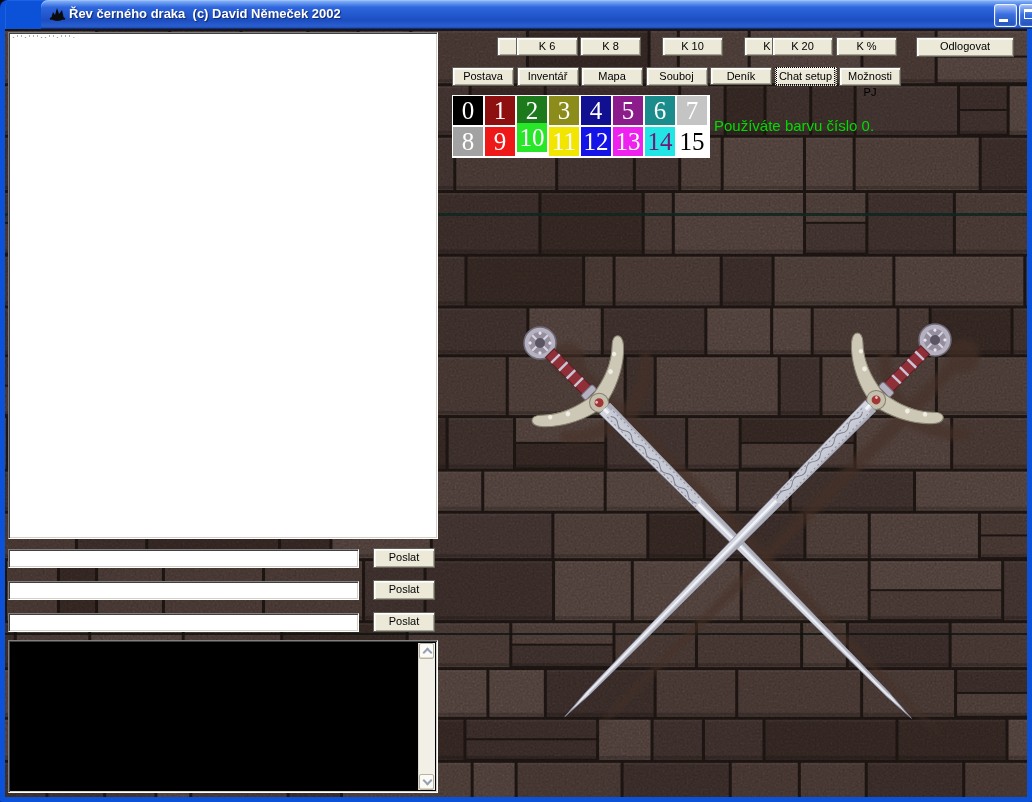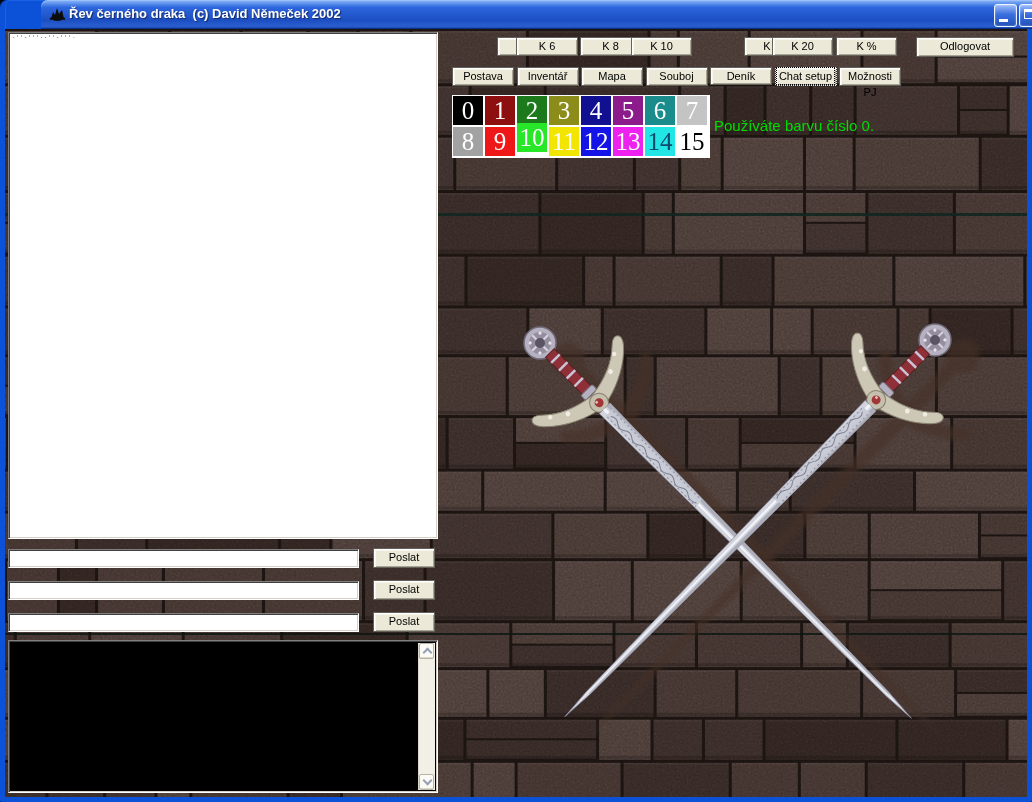--- a/index.html
+++ b/index.html
@@ -756,21 +756,21 @@
         <div class="sb-btn sb-down">
             <span class="chev"></span>
           </div>
       </div>
     </div>
 
     <div id="dice-row">
         <div class="btn" style="left: 447px; top: 8px; width: 53px; height: 19px; margin-left: 45px;"><span>K 4</span></div>
         <div class="btn" style="left: 511px; top: 8px; width: 62px; height: 19px;"><span>K 6</span></div>
         <div class="btn" style="left: 575px; top: 8px; width: 61px; height: 19px;"><span>K 8</span></div>
-        <div class="btn" style="left: 626px; top: 8px; width: 61px; height: 19px;"><span>K 10</span></div>
+        <div class="btn" style="left: 657px; top: 8px; width: 61px; height: 19px;"><span>K 10</span></div>
         <div class="btn" style="left: 703px; top: 8px; width: 61px; height: 19px; margin-left: 36px;"><span>K 12</span></div>
         <div class="btn" style="left: 767px; top: 8px; width: 61px; height: 19px;"><span>K 20</span></div>
         <div class="btn" style="left: 831px; top: 8px; width: 61px; height: 19px;"><span>K %</span></div>
       </div>
     <div class="btn" style="left:911px;top:8px;width:98px;height:20px;">
       <span style="line-height:17px;">Odlogovat</span>
     </div>
 
     <div id="tab-row">
         <div class="btn" style="left: 447px; top: 38px; width: 62px; height: 19px;"><span>Postava</span></div>
@@ -790,20 +790,20 @@
         <div class="pal-cell" style="left: 129px; top: 1px; background: rgb(16, 16, 144); color: rgb(255, 255, 255);">4</div>
         <div class="pal-cell" style="left: 161px; top: 1px; background: rgb(140, 28, 140); color: rgb(255, 255, 255);">5</div>
         <div class="pal-cell" style="left: 193px; top: 1px; background: rgb(26, 140, 140); color: rgb(255, 255, 255);">6</div>
         <div class="pal-cell" style="left: 225px; top: 1px; background: rgb(196, 196, 196); color: rgb(255, 255, 255);">7</div>
         <div class="pal-cell" style="left: 1px; top: 32px; background: rgb(162, 162, 162); color: rgb(255, 255, 255);">8</div>
         <div class="pal-cell" style="left: 33px; top: 32px; background: rgb(238, 24, 24); color: rgb(255, 255, 255);">9</div>
         <div class="pal-cell" style="left: 65px; top: 28px; background: rgb(40, 230, 40); color: rgb(255, 255, 255);">10</div>
         <div class="pal-cell" style="left: 97px; top: 32px; background: rgb(242, 230, 0); color: rgb(255, 255, 255);">11</div>
         <div class="pal-cell" style="left: 129px; top: 32px; background: rgb(20, 20, 230); color: rgb(255, 255, 255);">12</div>
         <div class="pal-cell" style="left: 161px; top: 32px; background: rgb(238, 34, 238); color: rgb(255, 255, 255);">13</div>
-        <div class="pal-cell" style="left: 193px; top: 32px; background: rgb(34, 230, 230); color: #0c4a6e;">14</div>
+        <div class="pal-cell" style="left: 193px; top: 32px; background: rgb(34, 230, 230); color: #701a75;">14</div>
         <div class="pal-cell" style="left: 225px; top: 32px; background: rgb(255, 255, 255); color: rgb(0, 0, 0);">15</div>
       </div>
 
     <span class="color-status" style="color: rgb(0, 220, 0);">Používáte barvu číslo 0.</span>
 
   </div>
 </div>
 
 </body></html>

